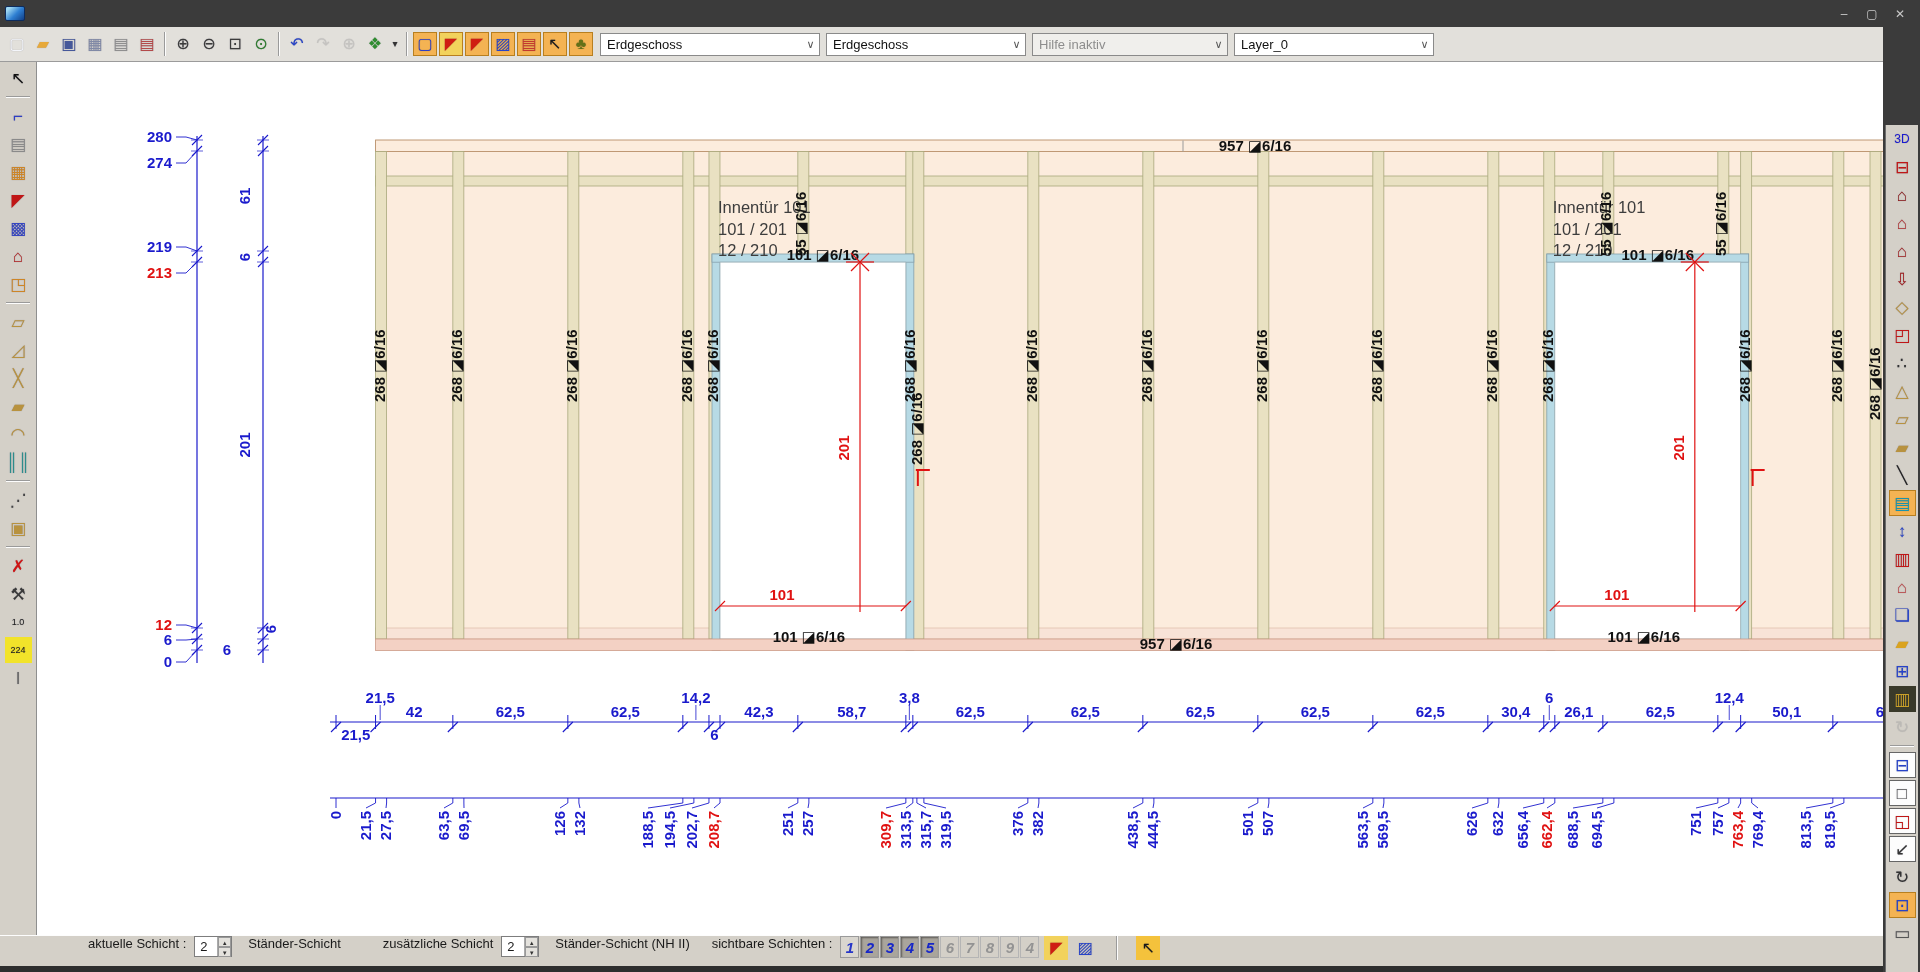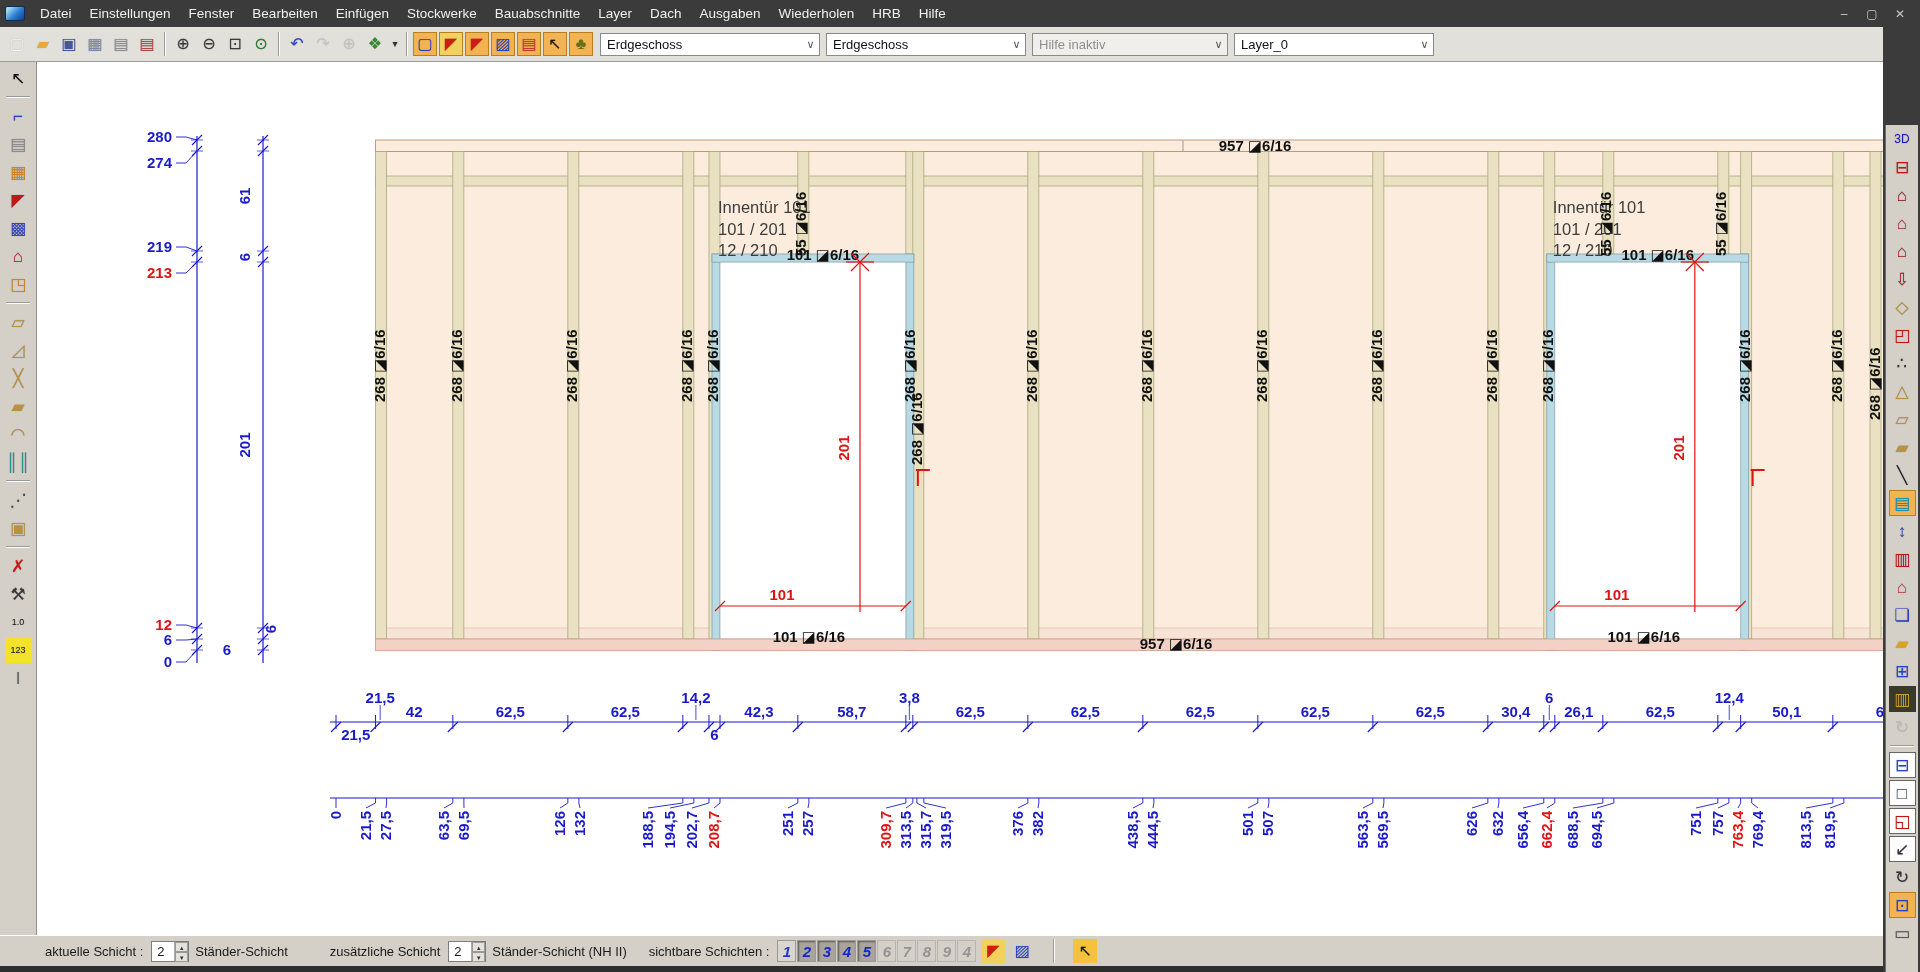--- a/index.html
+++ b/index.html
@@ -45,60 +45,45 @@
   .canvas { width:1846px; height:873px; background:#fff; position:relative; overflow:hidden; }
   .canvas svg { position:absolute; left:0; top:0; }
 
   
   .rightstrip { width:37px; background:#3b3b3b; display:flex; flex-direction:column; align-items:center; }
   .rpanel { margin-top:98px; width:33px; background:#d4d0c8; border-left:1px solid #6c6c6c;
     display:flex; flex-direction:column; align-items:center; height:847px; overflow:hidden; }
 
   
   .statusbar { height:31px; background:#d4d0c8; border-top:1px solid #fdfdfd; display:flex;
-    align-items:center; font-size:13px; color:#1a1a1a; padding-left:45px; flex:0 0 auto; }
+    font-size:13px; color:#1a1a1a; padding-left:88px; flex:0 0 auto; }
   .bottomedge { height:6px; background:#2e2e2e; flex:0 0 auto; }
   .spin { display:flex; margin-left:8px; border:1px solid #7d7d7d; background:#fff; height:21px; }
   .spin .val { width:22px; text-align:left; padding:2px 0 0 5px; font-size:13px; }
   .spin .arrows { display:flex; flex-direction:column; border-left:1px solid #aaa; }
   .spin .arrows div { width:13px; height:10px; font-size:6px; line-height:10px; text-align:center;
     background:#e4e2dd; border:1px solid #999; color:#333; }
-  .sblabel { margin-left:6px; }
+  .sblabel { margin-left:16px; }
   .layerbtns { display:flex; margin-left:8px; }
   .lbtn { width:19px; height:22px; display:flex; align-items:center; justify-content:center;
     font-size:15px; font-weight:bold; font-style:italic; border:1px solid #9a9a9a; margin-right:1px; }
   .lbtn.on { background:#a9a59c; color:#1626c8; box-shadow:inset 1px 1px 2px rgba(0,0,0,.45); }
   .lbtn.on-light { background:#d9d6cf; color:#2636c8; }
   .lbtn.off { background:#d4d0c8; color:#939393; border-color:#b5b5b5; }
   .sb-icon { width:24px; height:24px; margin-left:4px; display:flex; align-items:center;
     justify-content:center; font-size:16px; }
   .sbsep { width:2px; height:24px; border-left:1px solid #9a9a9a; border-right:1px solid #fdfdfd; margin:0 14px 0 18px; }
 </style>
 </head>
 <body>
 
 <div class="app">
 
   <div class="menubar">
     <div class="applogo"></div>
-    <ul id="menu-items">
-        <li>Datei</li>
-        <li>Einstellungen</li>
-        <li>Fenster</li>
-        <li>Bearbeiten</li>
-        <li>Einfügen</li>
-        <li>Stockwerke</li>
-        <li>Bauabschnitte</li>
-        <li>Layer</li>
-        <li>Dach</li>
-        <li>Ausgaben</li>
-        <li>Wiederholen</li>
-        <li>HRB</li>
-        <li>Hilfe</li>
-      </ul>
     <div class="winbtns">
       <span class="winbtn">–</span>
       <span class="winbtn">▢</span>
       <span class="winbtn">✕</span>
     </div>
   </div>
 
   <div class="cols">
     <div class="leftcol">
       <div class="toolbar" id="toolbar">
@@ -246,21 +231,21 @@
             <div class="icon">
               <span style="color: rgb(208, 20, 20);">✗</span>
             </div>
             <div class="icon">
               <span style="color: rgb(58, 58, 58);">⚒</span>
             </div>
             <div class="icon">
               <span style="color: rgb(34, 34, 34); font-size: 9px;">1.0</span>
             </div>
             <div class="icon" style="background: rgb(242, 227, 42);">
-              <span style="color: rgb(34, 34, 34); font-size: 9px;">123</span>
+              <span style="color: rgb(34, 34, 34); font-size: 9px;">224</span>
             </div>
             <div class="icon">
               <span style="color: rgb(106, 106, 106);">I</span>
             </div>
           </div>
         <div class="canvas">
           <svg id="drawing" width="1846" height="873" viewBox="37 62 1846 873">
               <rect x="375.56" y="151.5" width="1514.44" height="487.5" fill="#fcecdd" stroke="none" stroke-width="0.9"></rect>
               <rect x="375.56" y="140" width="1514.44" height="11.5" fill="#fcecdd" stroke="#b98f68" stroke-width="0.9"></rect>
               <rect x="375.56" y="176" width="1514.44" height="10" fill="#e9e1c2" stroke="#a9a87c" stroke-width="0.8"></rect>

